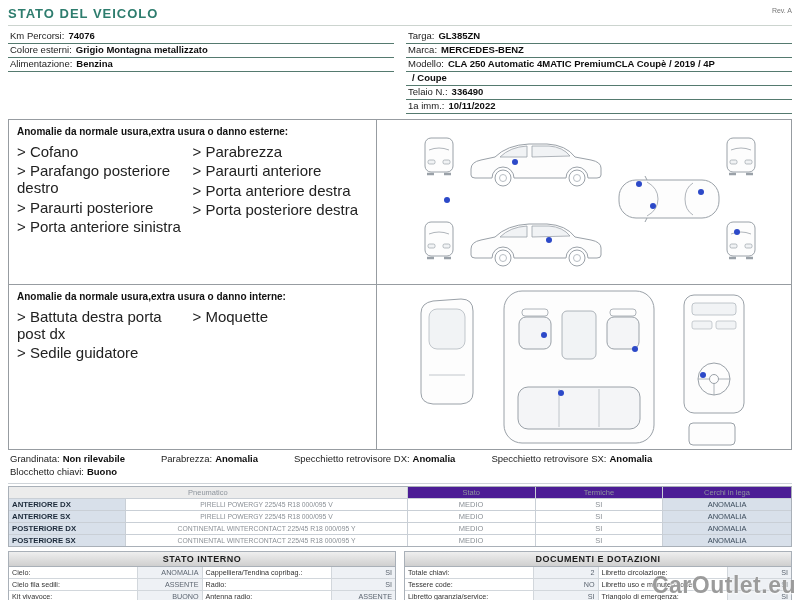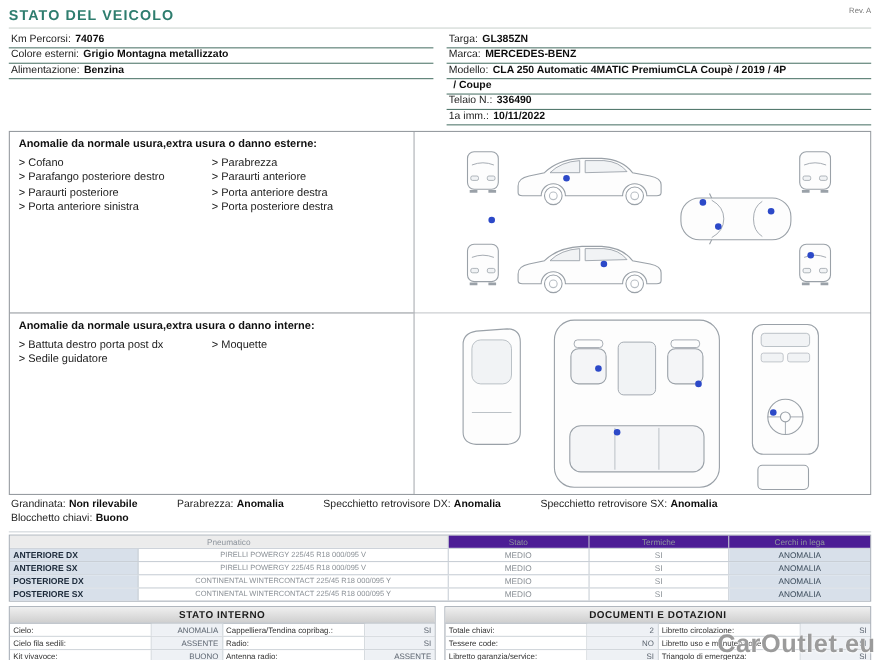--- a/index.html
+++ b/index.html
@@ -18,21 +18,21 @@
   .info-row{display:flex;border-bottom:1px solid #557a6f;padding:1px 2px;font-size:9.5px;line-height:1.15;min-height:12px}
   .info-row .lbl{color:#222;margin-right:4px;white-space:nowrap}
   .info-row .val{font-weight:bold;color:#0d0d0d}
 
   
   .main-box{border:1px solid #979ca1;display:flex;flex-direction:column;height:340px}
   .half{display:flex;flex:1;min-height:0;border-bottom:1px solid #979ca1}
   .half:last-child{border-bottom:none}
   .anom-text{width:368px;padding:6px 8px;border-right:1px solid #979ca1}
   .anom-title{font-size:10px;font-weight:bold;margin-bottom:6px;color:#111}
-  .anom-cols{display:flex;font-size:10px;color:#222}
+  .anom-cols{display:flex;font-size:15px;color:#222}
   .anom-col{width:50%}
   .anom-item{margin-bottom:2.5px}
   .anom-item::before{content:"> "}
   .diagram{flex:1;display:flex;align-items:center;justify-content:center;background:#fff}
 
   
   .summary{padding:3px 2px 4px 2px;font-size:9.5px;border-bottom:1px solid #cfd4d9}
   .sum-row{display:flex;gap:36px;margin-bottom:2px}
   .pair .lbl{color:#222}
   .pair .val{font-weight:bold;color:#0d0d0d;margin-left:3px}
@@ -183,21 +183,21 @@
           <circle class="dot" cx="348" cy="110" r="3"></circle>
         </svg>
       </div>
     </div>
 
     <div class="half">
       <div class="anom-text">
         <div class="anom-title">Anomalie da normale usura,extra usura o danno interne:</div>
         <div class="anom-cols">
           <div class="anom-col">
-            <div class="anom-item">Battuta destro porta post dx</div>
+            <div class="anom-item">Battuta destra porta post dx</div>
             <div class="anom-item">Sedile guidatore</div>
           </div>
           <div class="anom-col">
             <div class="anom-item">Moquette</div>
           </div>
         </div>
       </div>
       <div class="diagram">
         <svg width="390" height="168" viewBox="0 0 390 168">
 

